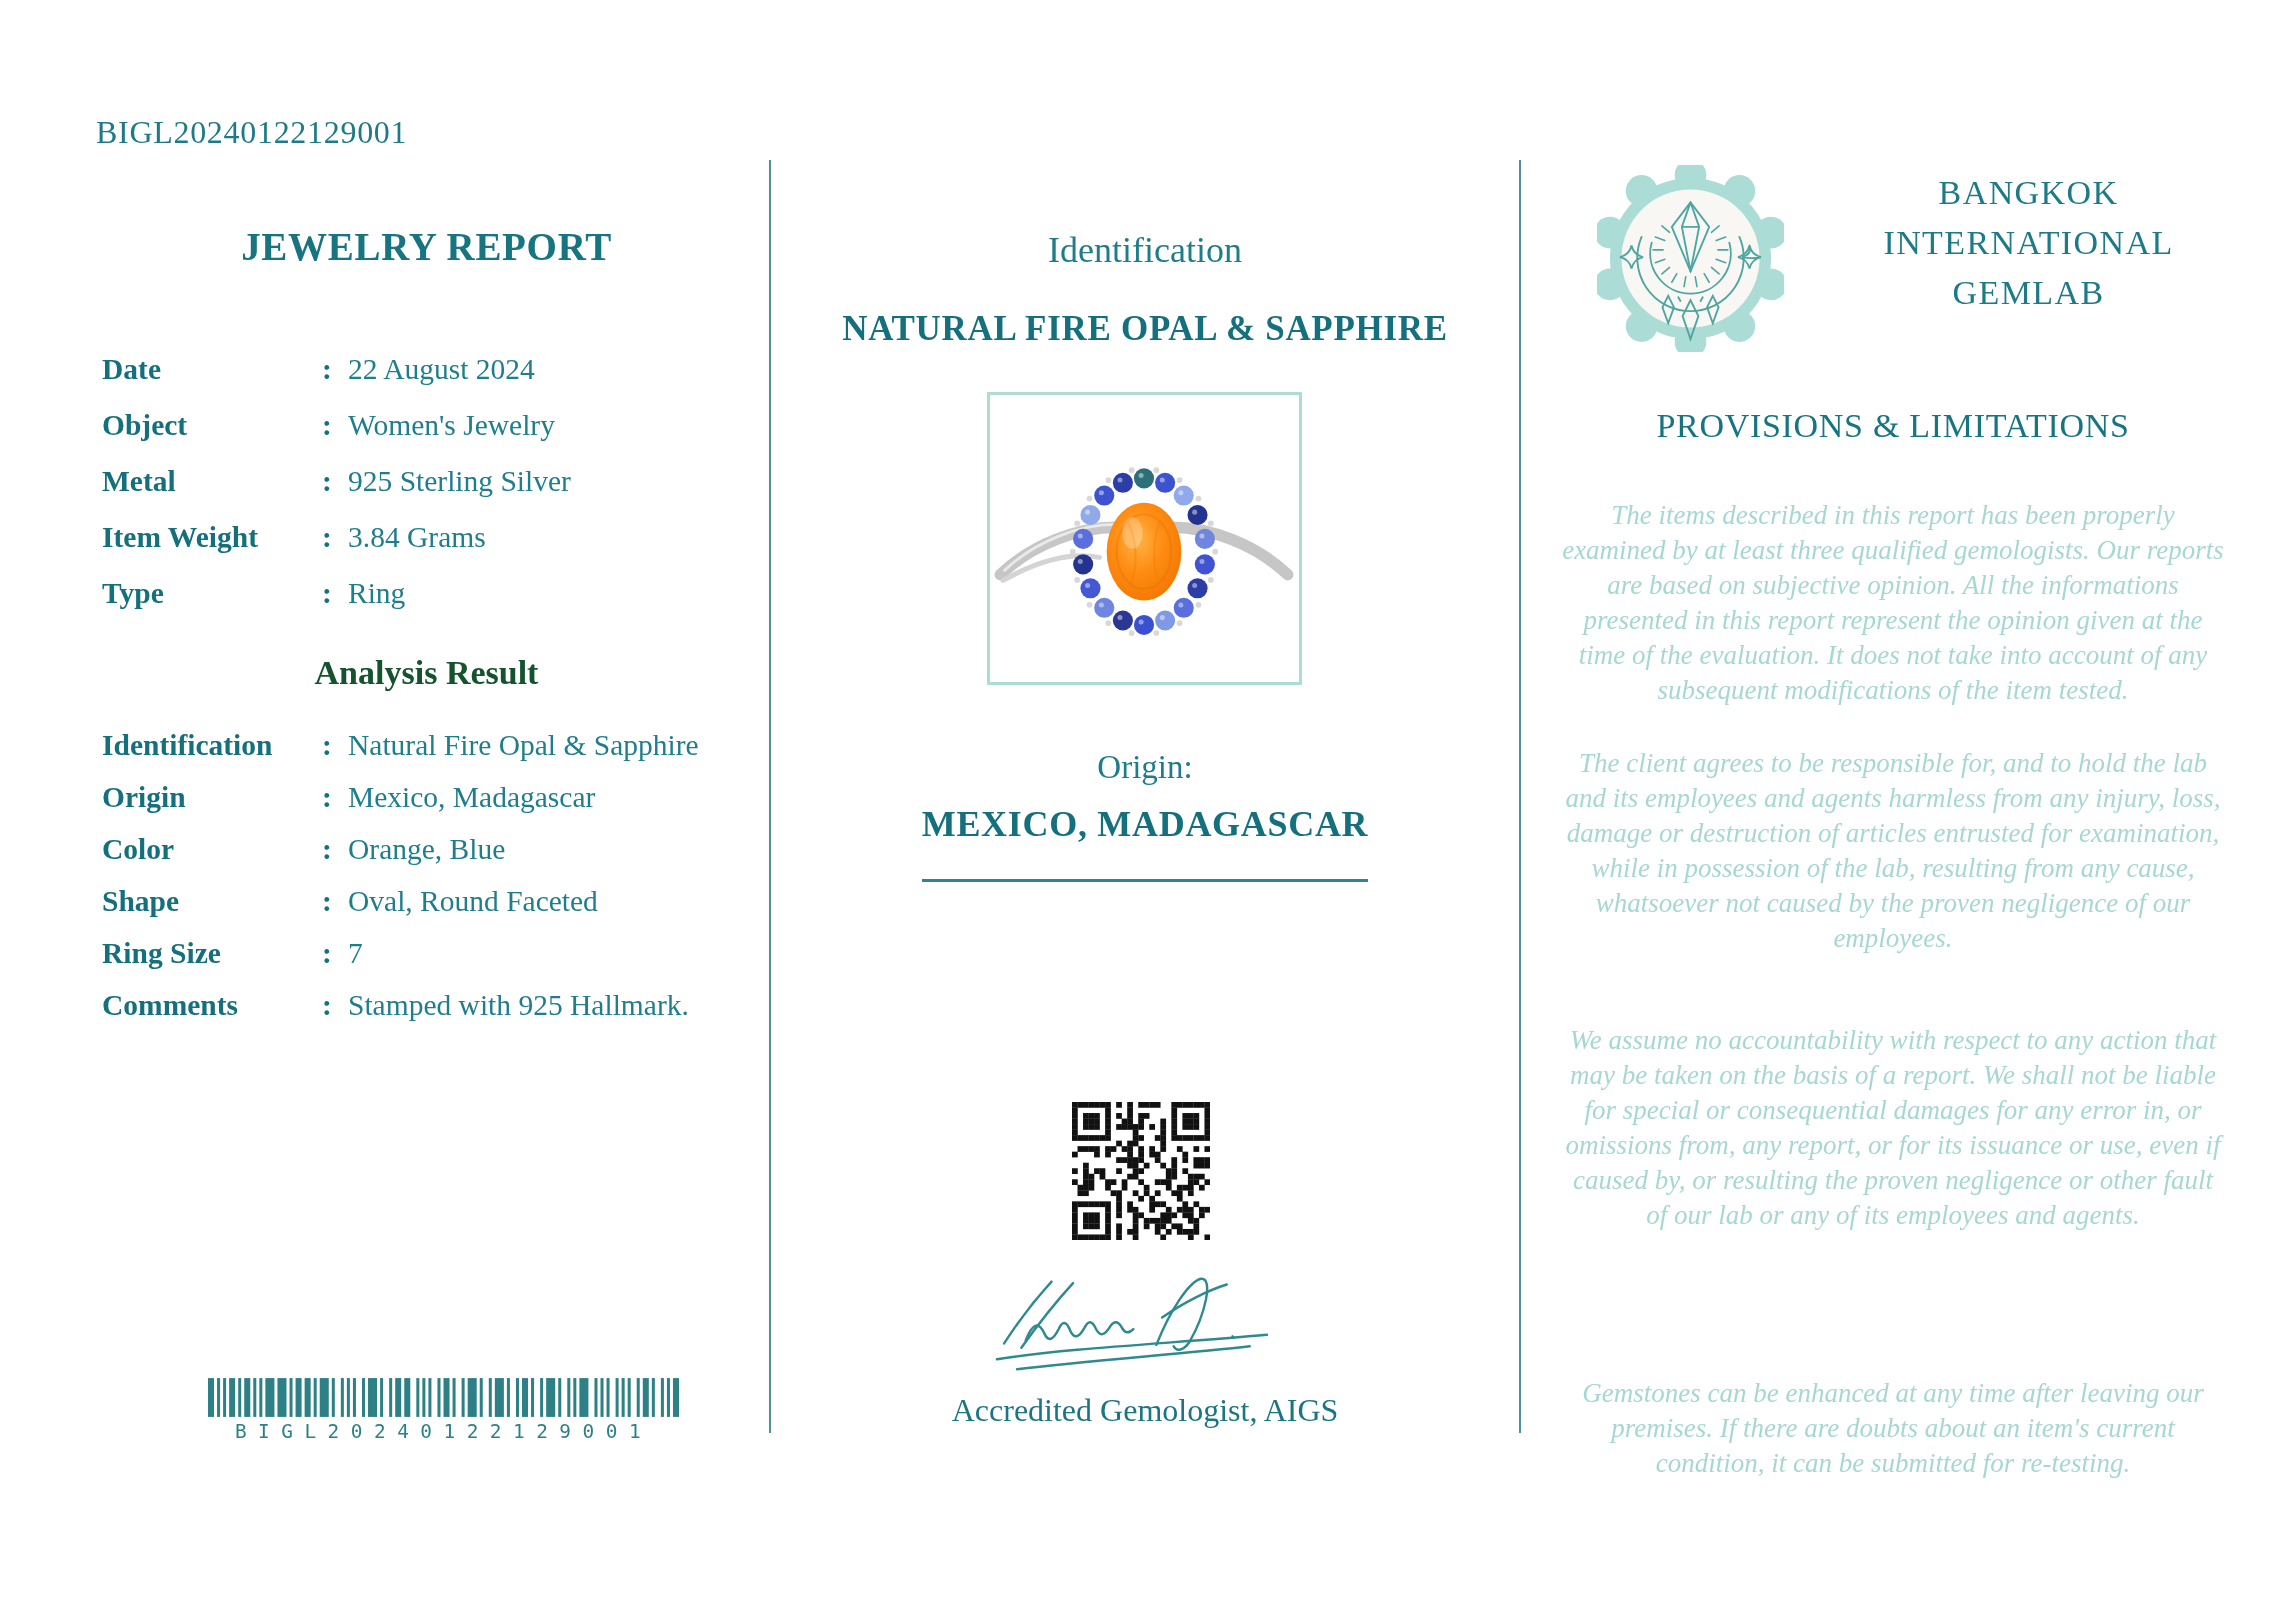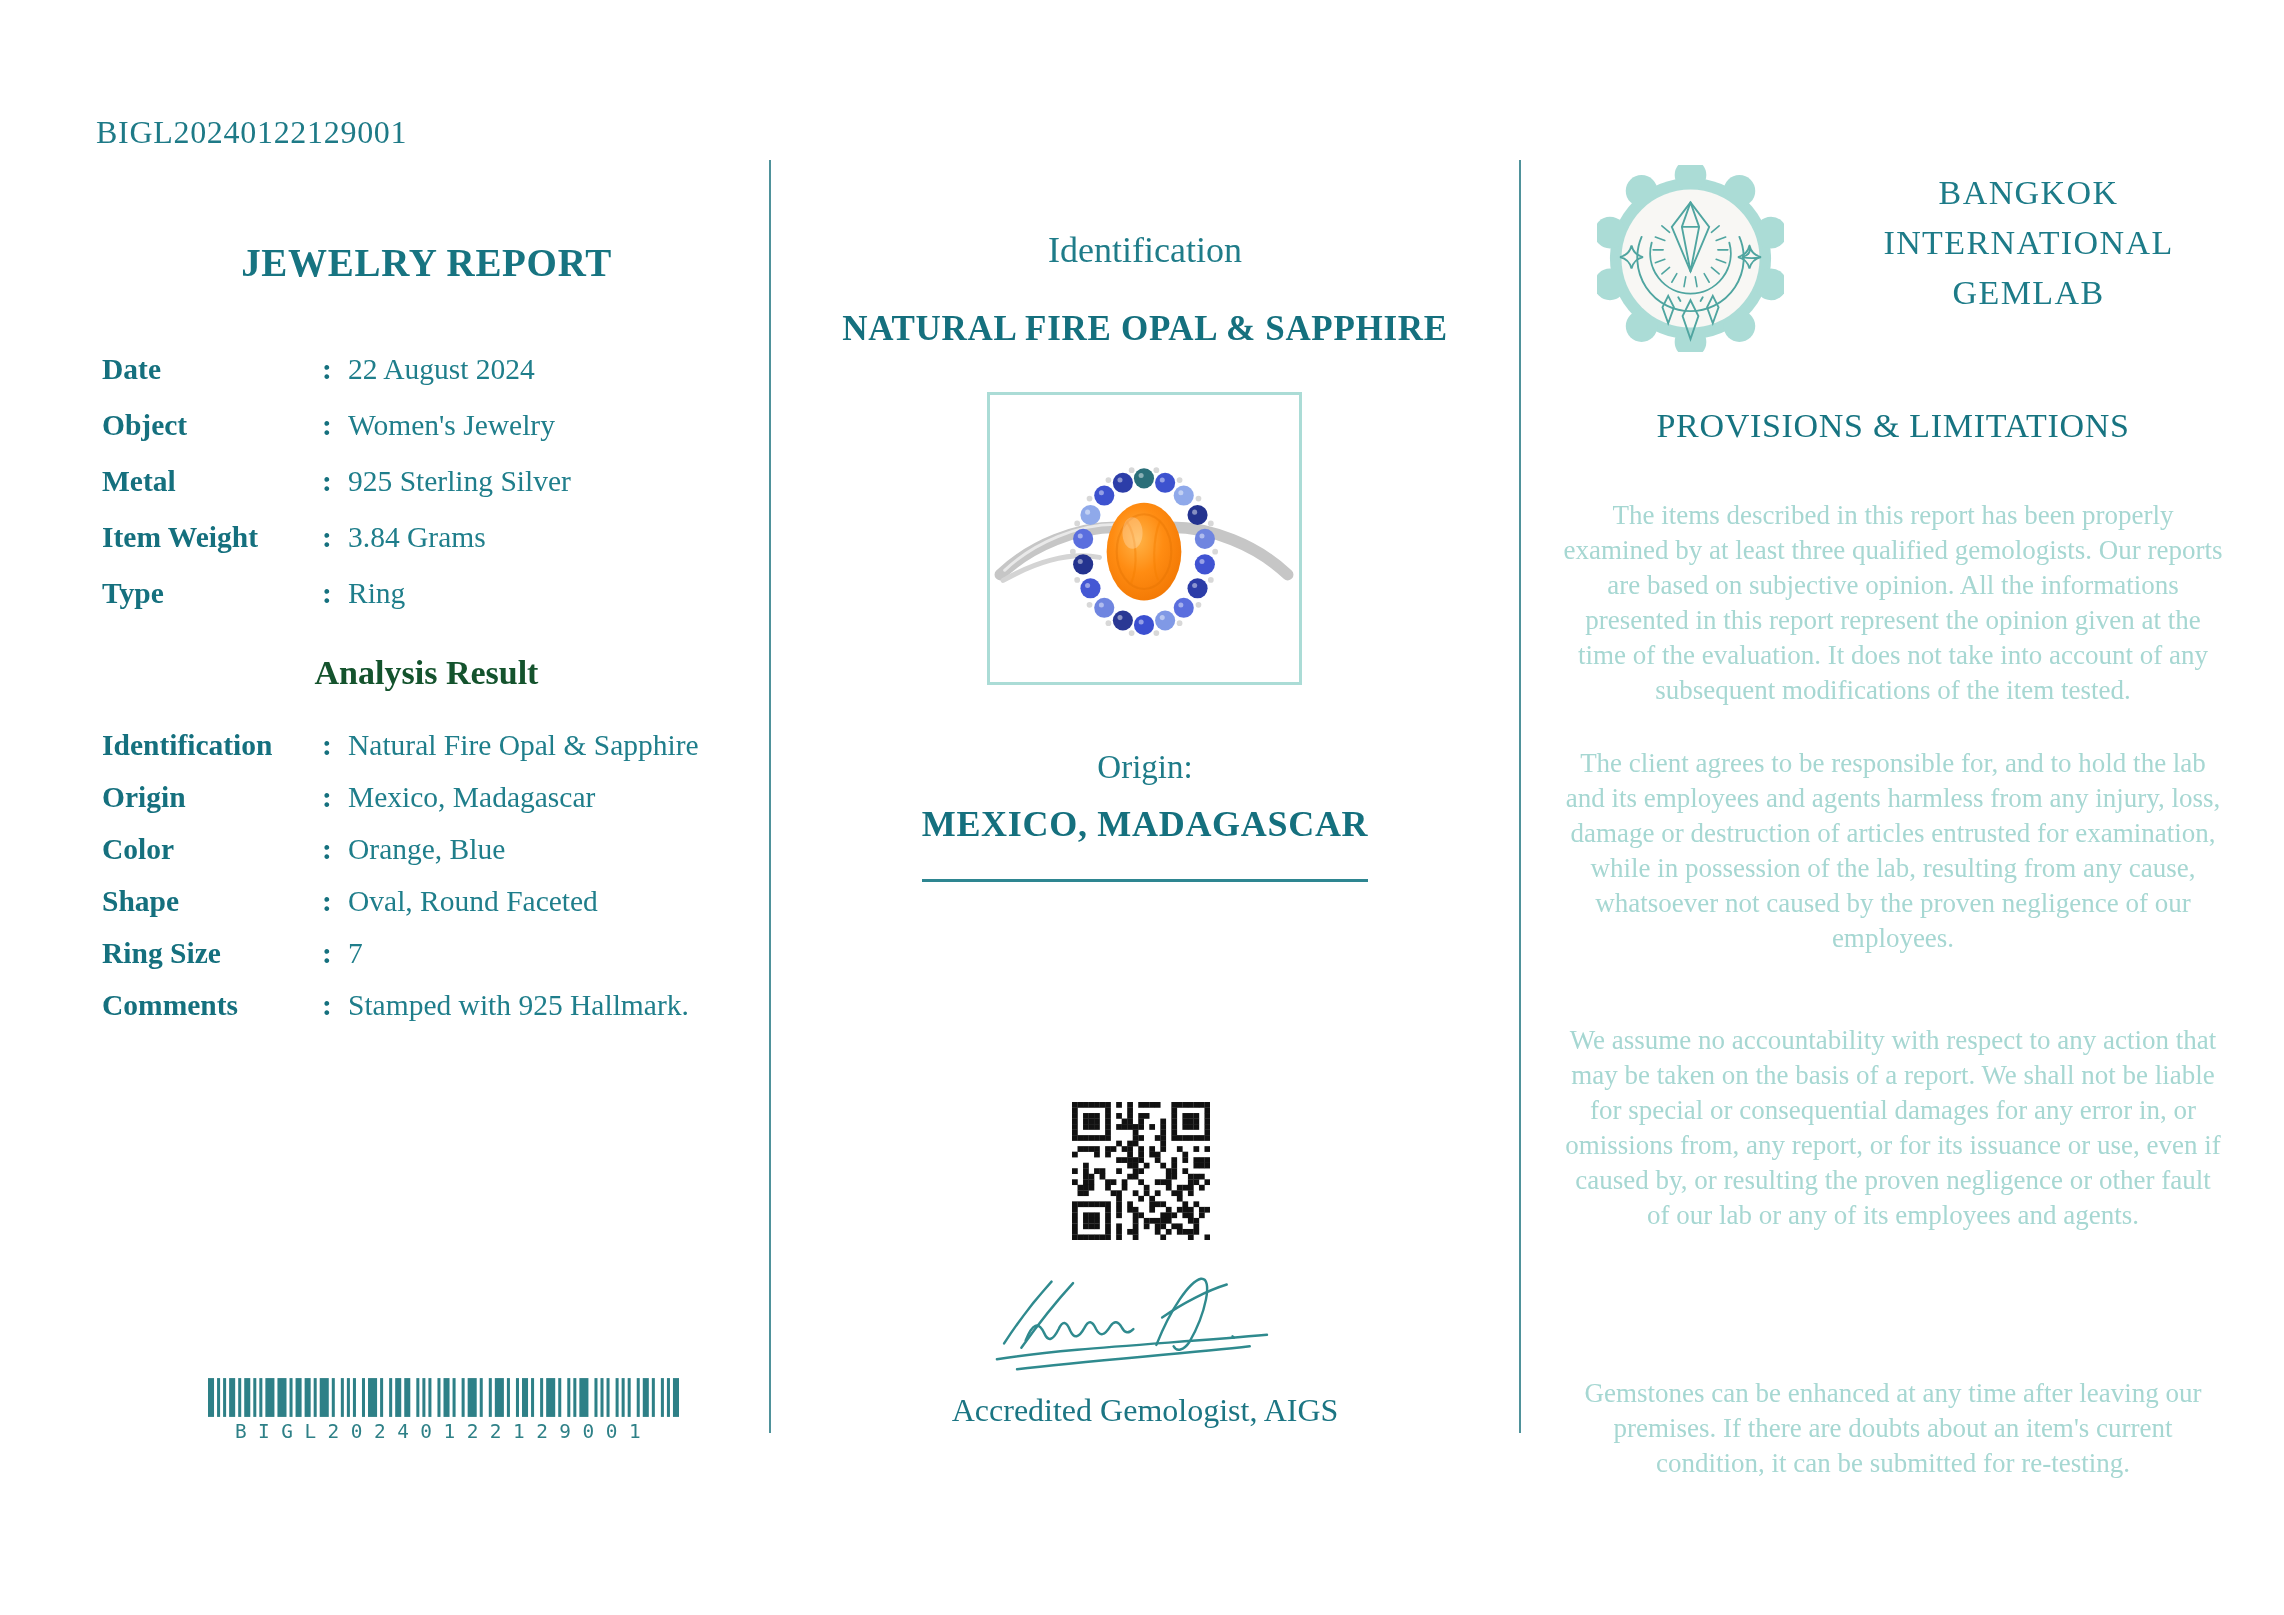--- a/index.html
+++ b/index.html
@@ -28,33 +28,33 @@
   .mid-gem{font-size:35px;font-weight:bold;letter-spacing:0.7px;white-space:nowrap;color:#15707e;}
   .photo-box{left:987px;top:392px;width:315px;height:293px;border:3.6px solid #abdcd6;background:#ffffff;box-sizing:border-box;}
   .origin-label{font-size:33px;color:#1f7c89;}
   .origin-value{font-size:36px;font-weight:bold;letter-spacing:0.7px;color:#15707e;white-space:nowrap;}
   .origin-rule{left:922px;top:879px;width:446px;height:2.9px;background:#2e8691;}
   .gemologist{font-size:32px;color:#1b7583;}
   
   .labname{left:1827px;top:168px;width:403px;text-align:center;font-size:34px;letter-spacing:1.4px;
            line-height:50px;color:#1d7b88;}
   .prov-title{left:1562px;top:407px;width:662px;text-align:center;font-size:34px;letter-spacing:0.7px;color:#177481;white-space:nowrap;}
-  .prov-p{left:1562px;width:662px;text-align:center;font-size:27px;line-height:35px;color:#a6d7d2;}
+  .prov-p{left:1562px;width:662px;text-align:center;font-style:italic;font-size:27px;line-height:35px;color:#a6d7d2;}
 </style>
 </head>
 <body>
 
 <div class="page">
 
   <div class="abs report-id">BIGL20240122129001</div>
 
   <div class="divider" style="left:769px;"></div>
   <div class="divider" style="left:1519px;"></div>
 
-  <div class="abs lcol col-title" style="top:224px;margin-top:16px;">JEWELRY REPORT</div>
+  <div class="abs lcol col-title" style="top:224px;">JEWELRY REPORT</div>
 
   <div class="abs kv-block details" style="top:341px;">
     <div class="kv-row">
       <span class="lab">Date</span>
       <span class="colon">:</span>
       <span class="val">22 August 2024</span>
     </div>
     <div class="kv-row">
       <span class="lab">Object</span>
       <span class="colon">:</span>

